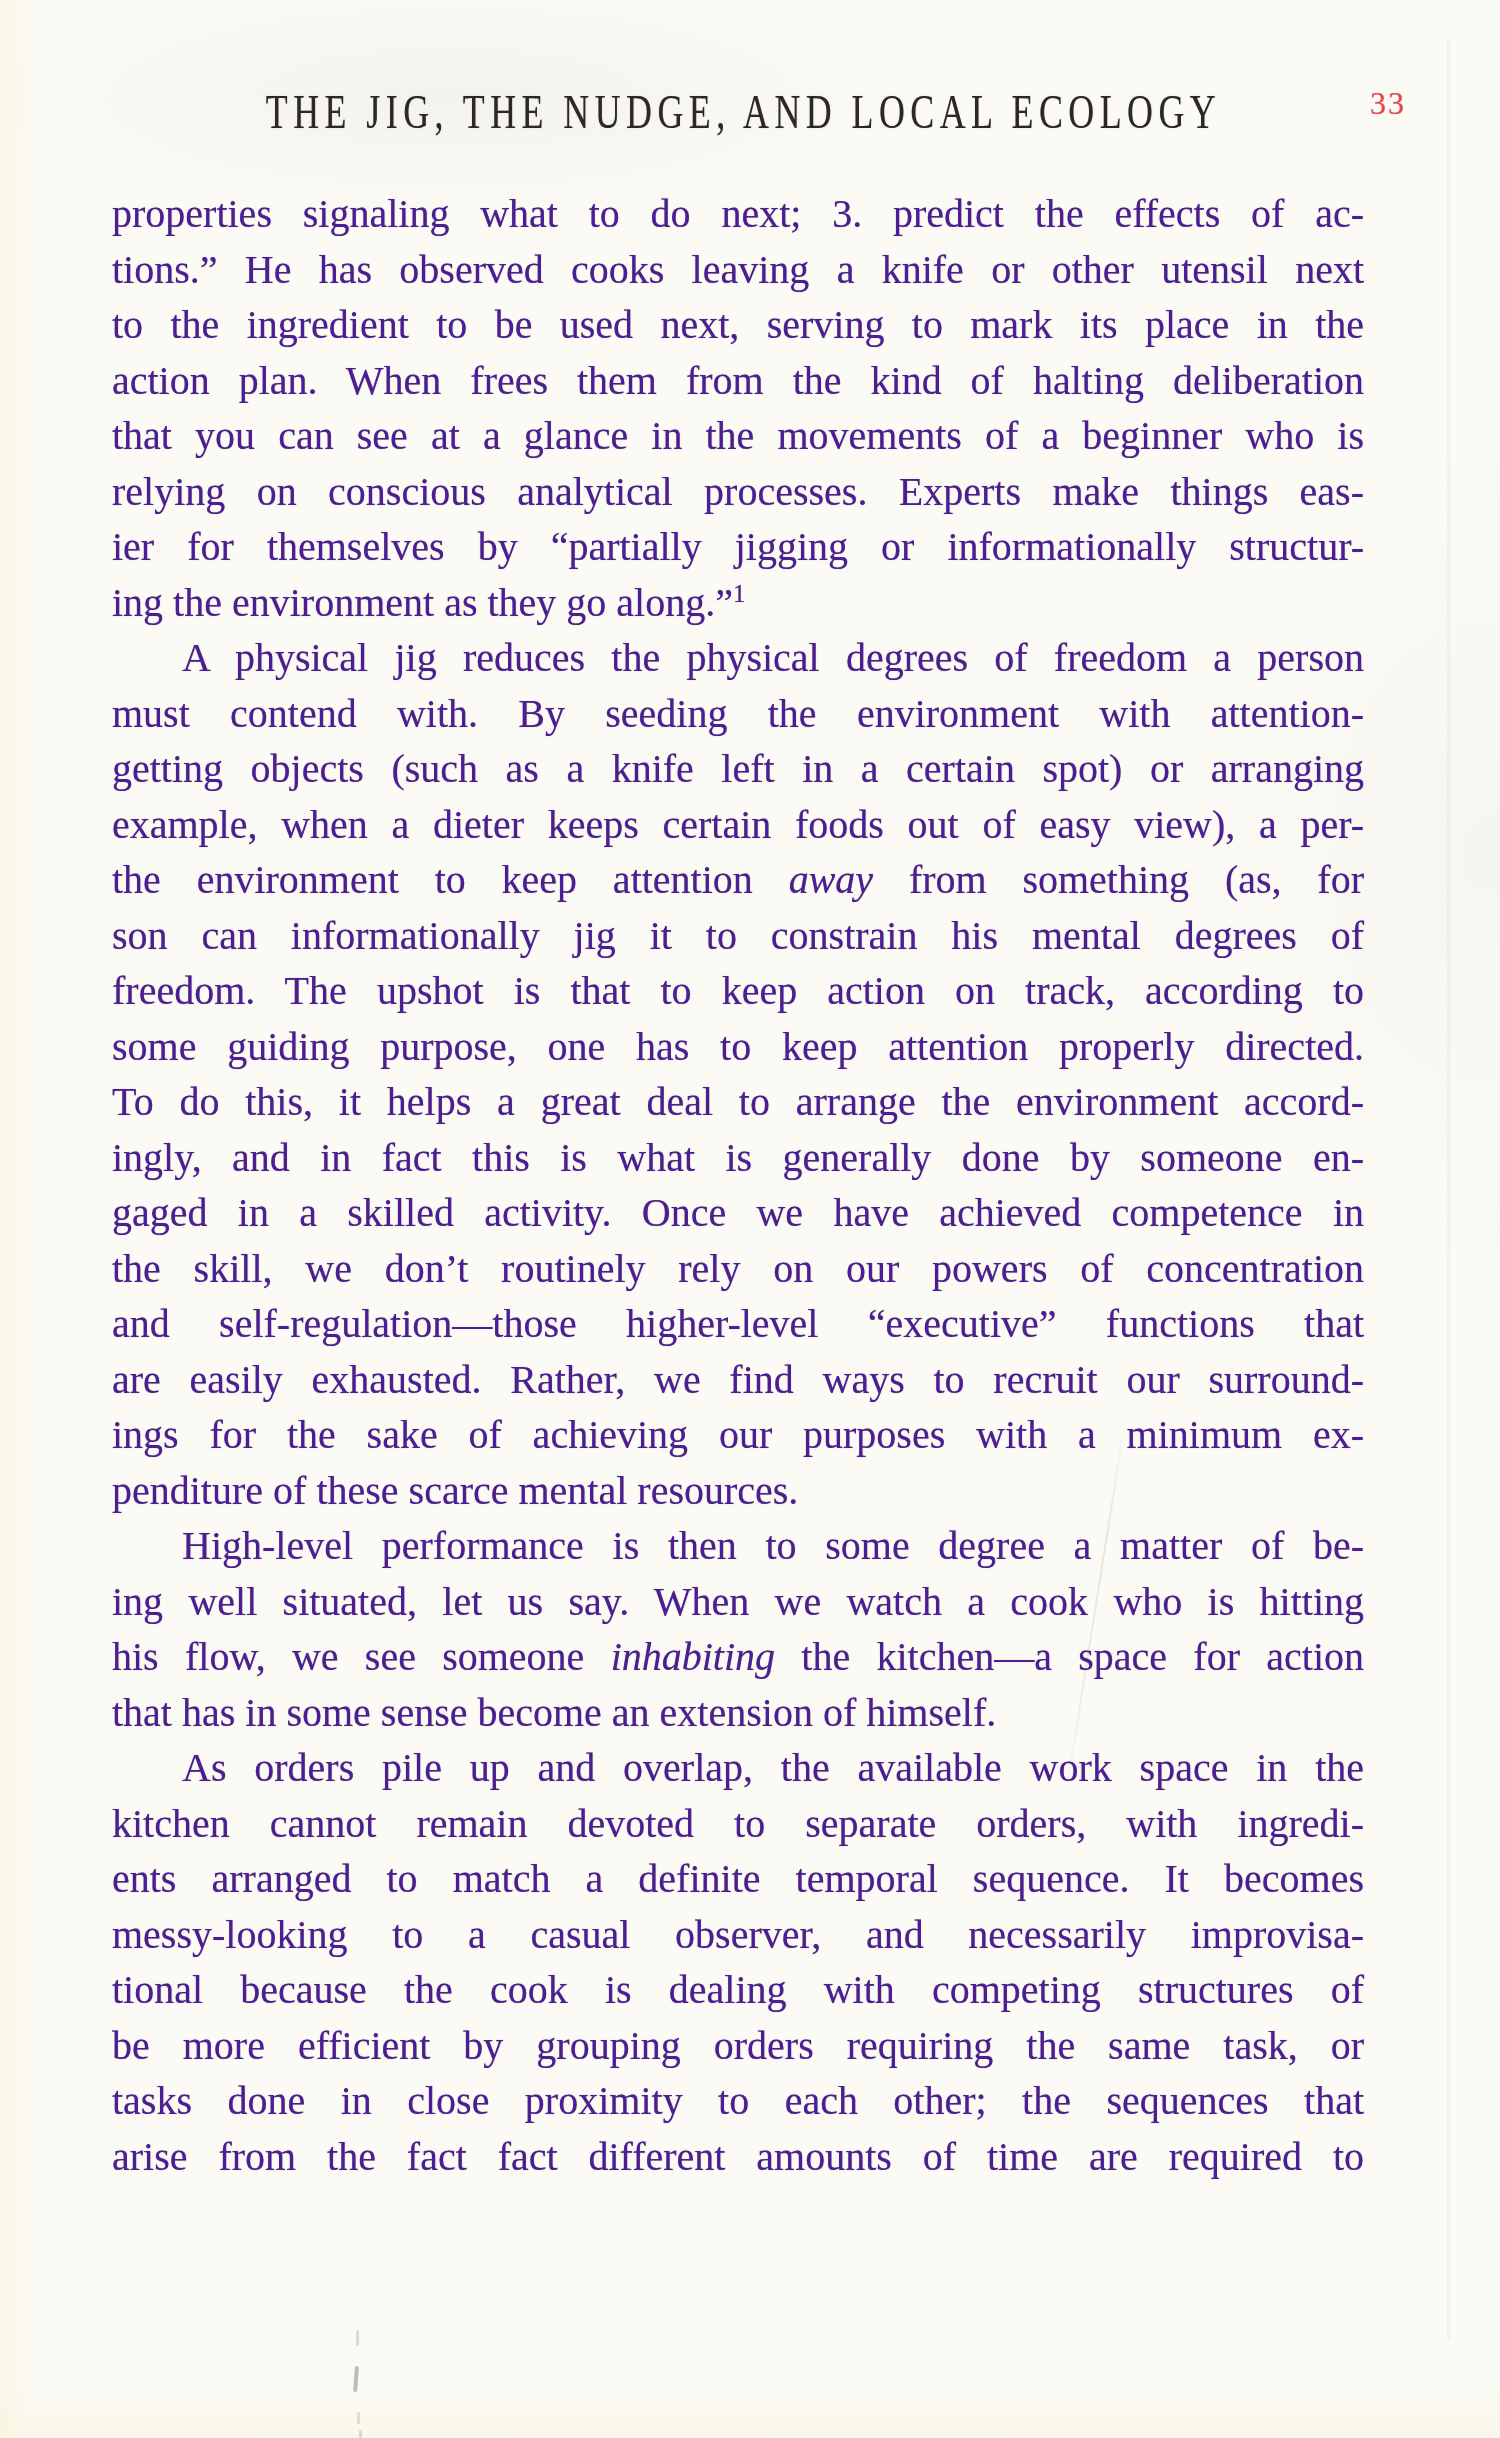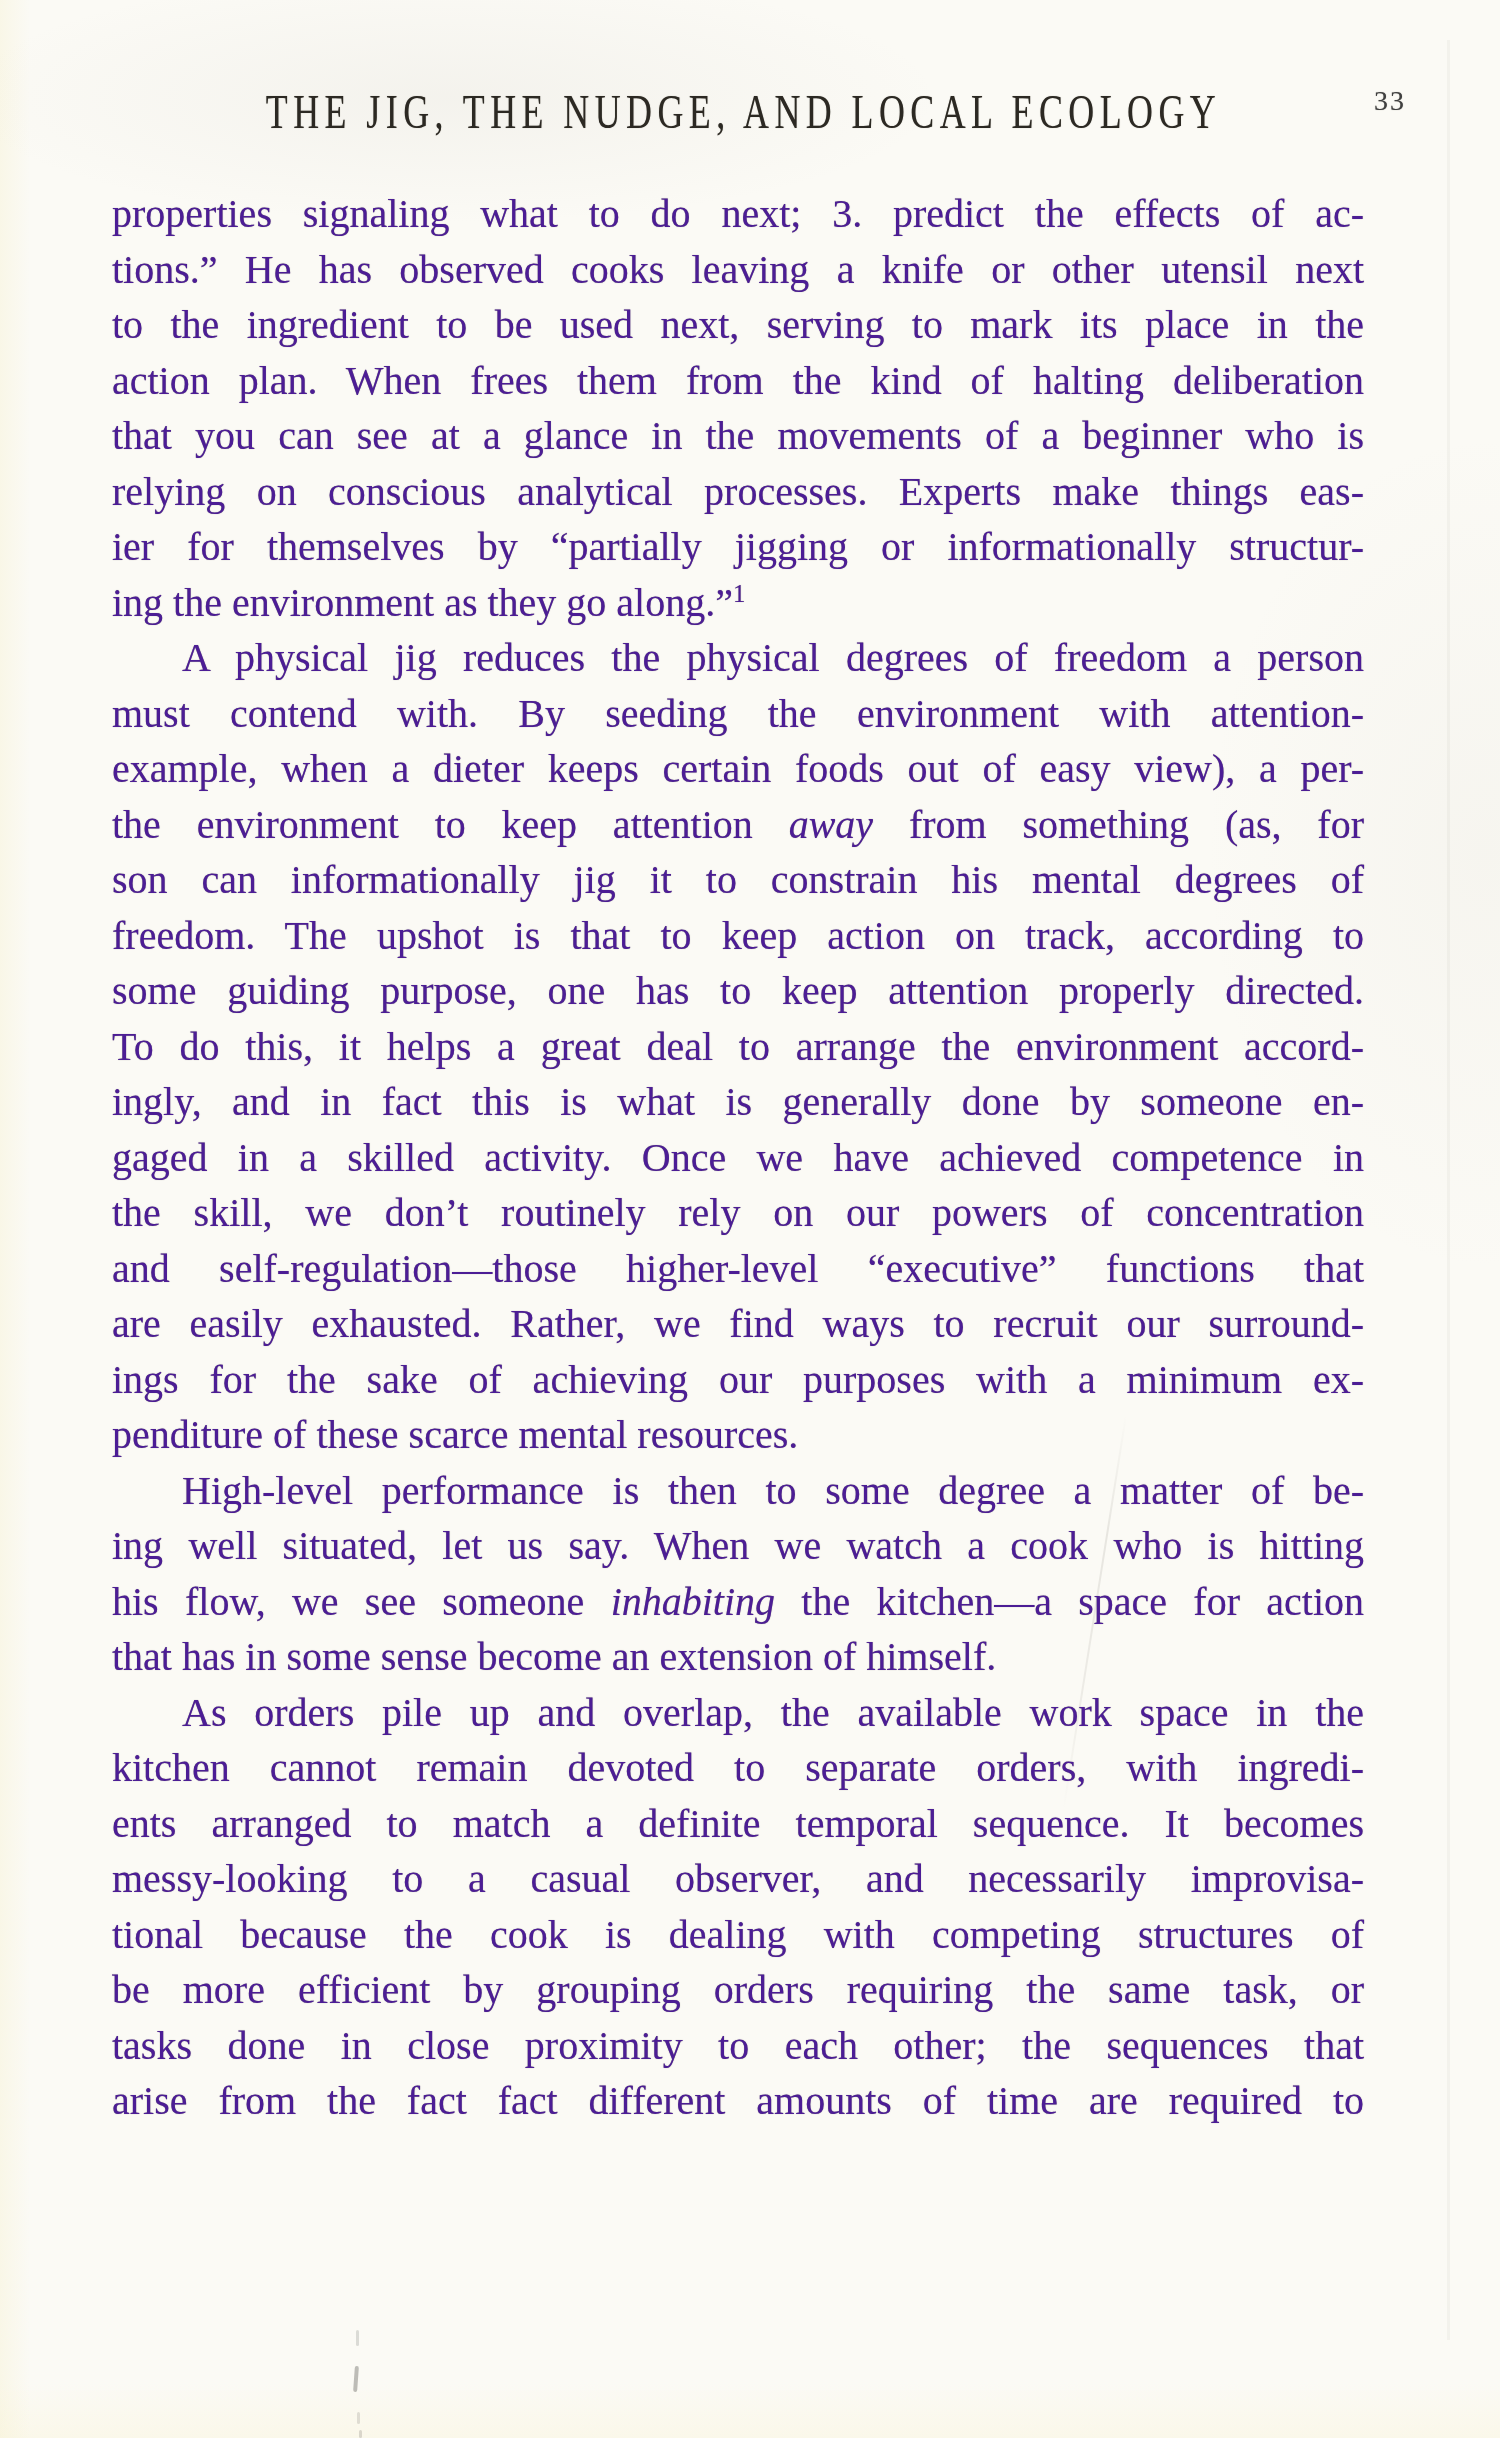--- a/index.html
+++ b/index.html
@@ -43,21 +43,21 @@
     font-size: 46px;
     letter-spacing: 7px;
     color: #2c2923;
     transform: scaleX(0.78) scaleY(1.04);
     transform-origin: 52% top;
     white-space: nowrap;
     text-shadow: 0 0 1px rgba(60,55,45,0.45);
   }
   .page-number {
     position: absolute; right: -42px; top: 1px;
-    font-size: 28px; color: #404040;
+    font-size: 32px; color: #ef4444;
     letter-spacing: 2px;
     text-shadow: 0 0 1px rgba(60,55,45,0.4);
   }
 
   .body-text { position: absolute; left: 112px; top: 186px; width: 1252px; }
   .line {
     font-size: 40px;
     line-height: 55.5px;
     height: 55.5px;
     text-align: justify;
@@ -93,20 +93,21 @@
     <div class="line">properties signaling what to do next; 3. predict the effects of ac-</div>
     <div class="line">tions.” He has observed cooks leaving a knife or other utensil next</div>
     <div class="line">to the ingredient to be used next, serving to mark its place in the</div>
     <div class="line">action plan. When frees them from the kind of halting deliberation</div>
     <div class="line">that you can see at a glance in the movements of a beginner who is</div>
     <div class="line">relying on conscious analytical processes. Experts make things eas-</div>
     <div class="line">ier for themselves by “partially jigging or informationally structur-</div>
     <div class="line pend"><span>ing the environment as they go along.”</span><sup>1</sup></div>
     <div class="line indent">A physical jig reduces the physical degrees of freedom a person</div>
     <div class="line">must contend with. By seeding the environment with attention-</div>
+    <div class="line">getting objects (such as a knife left in a certain spot) or arranging</div>
     <div class="line">example, when a dieter keeps certain foods out of easy view), a per-</div>
     <div class="line"><span>the environment to keep attention </span><em>away</em><span> from something (as, for</span></div>
     <div class="line">son can informationally jig it to constrain his mental degrees of</div>
     <div class="line">freedom. The upshot is that to keep action on track, according to</div>
     <div class="line">some guiding purpose, one has to keep attention properly directed.</div>
     <div class="line">To do this, it helps a great deal to arrange the environment accord-</div>
     <div class="line">ingly, and in fact this is what is generally done by someone en-</div>
     <div class="line">gaged in a skilled activity. Once we have achieved competence in</div>
     <div class="line">the skill, we don’t routinely rely on our powers of concentration</div>
     <div class="line">and self-regulation—those higher-level “executive” functions that</div>

